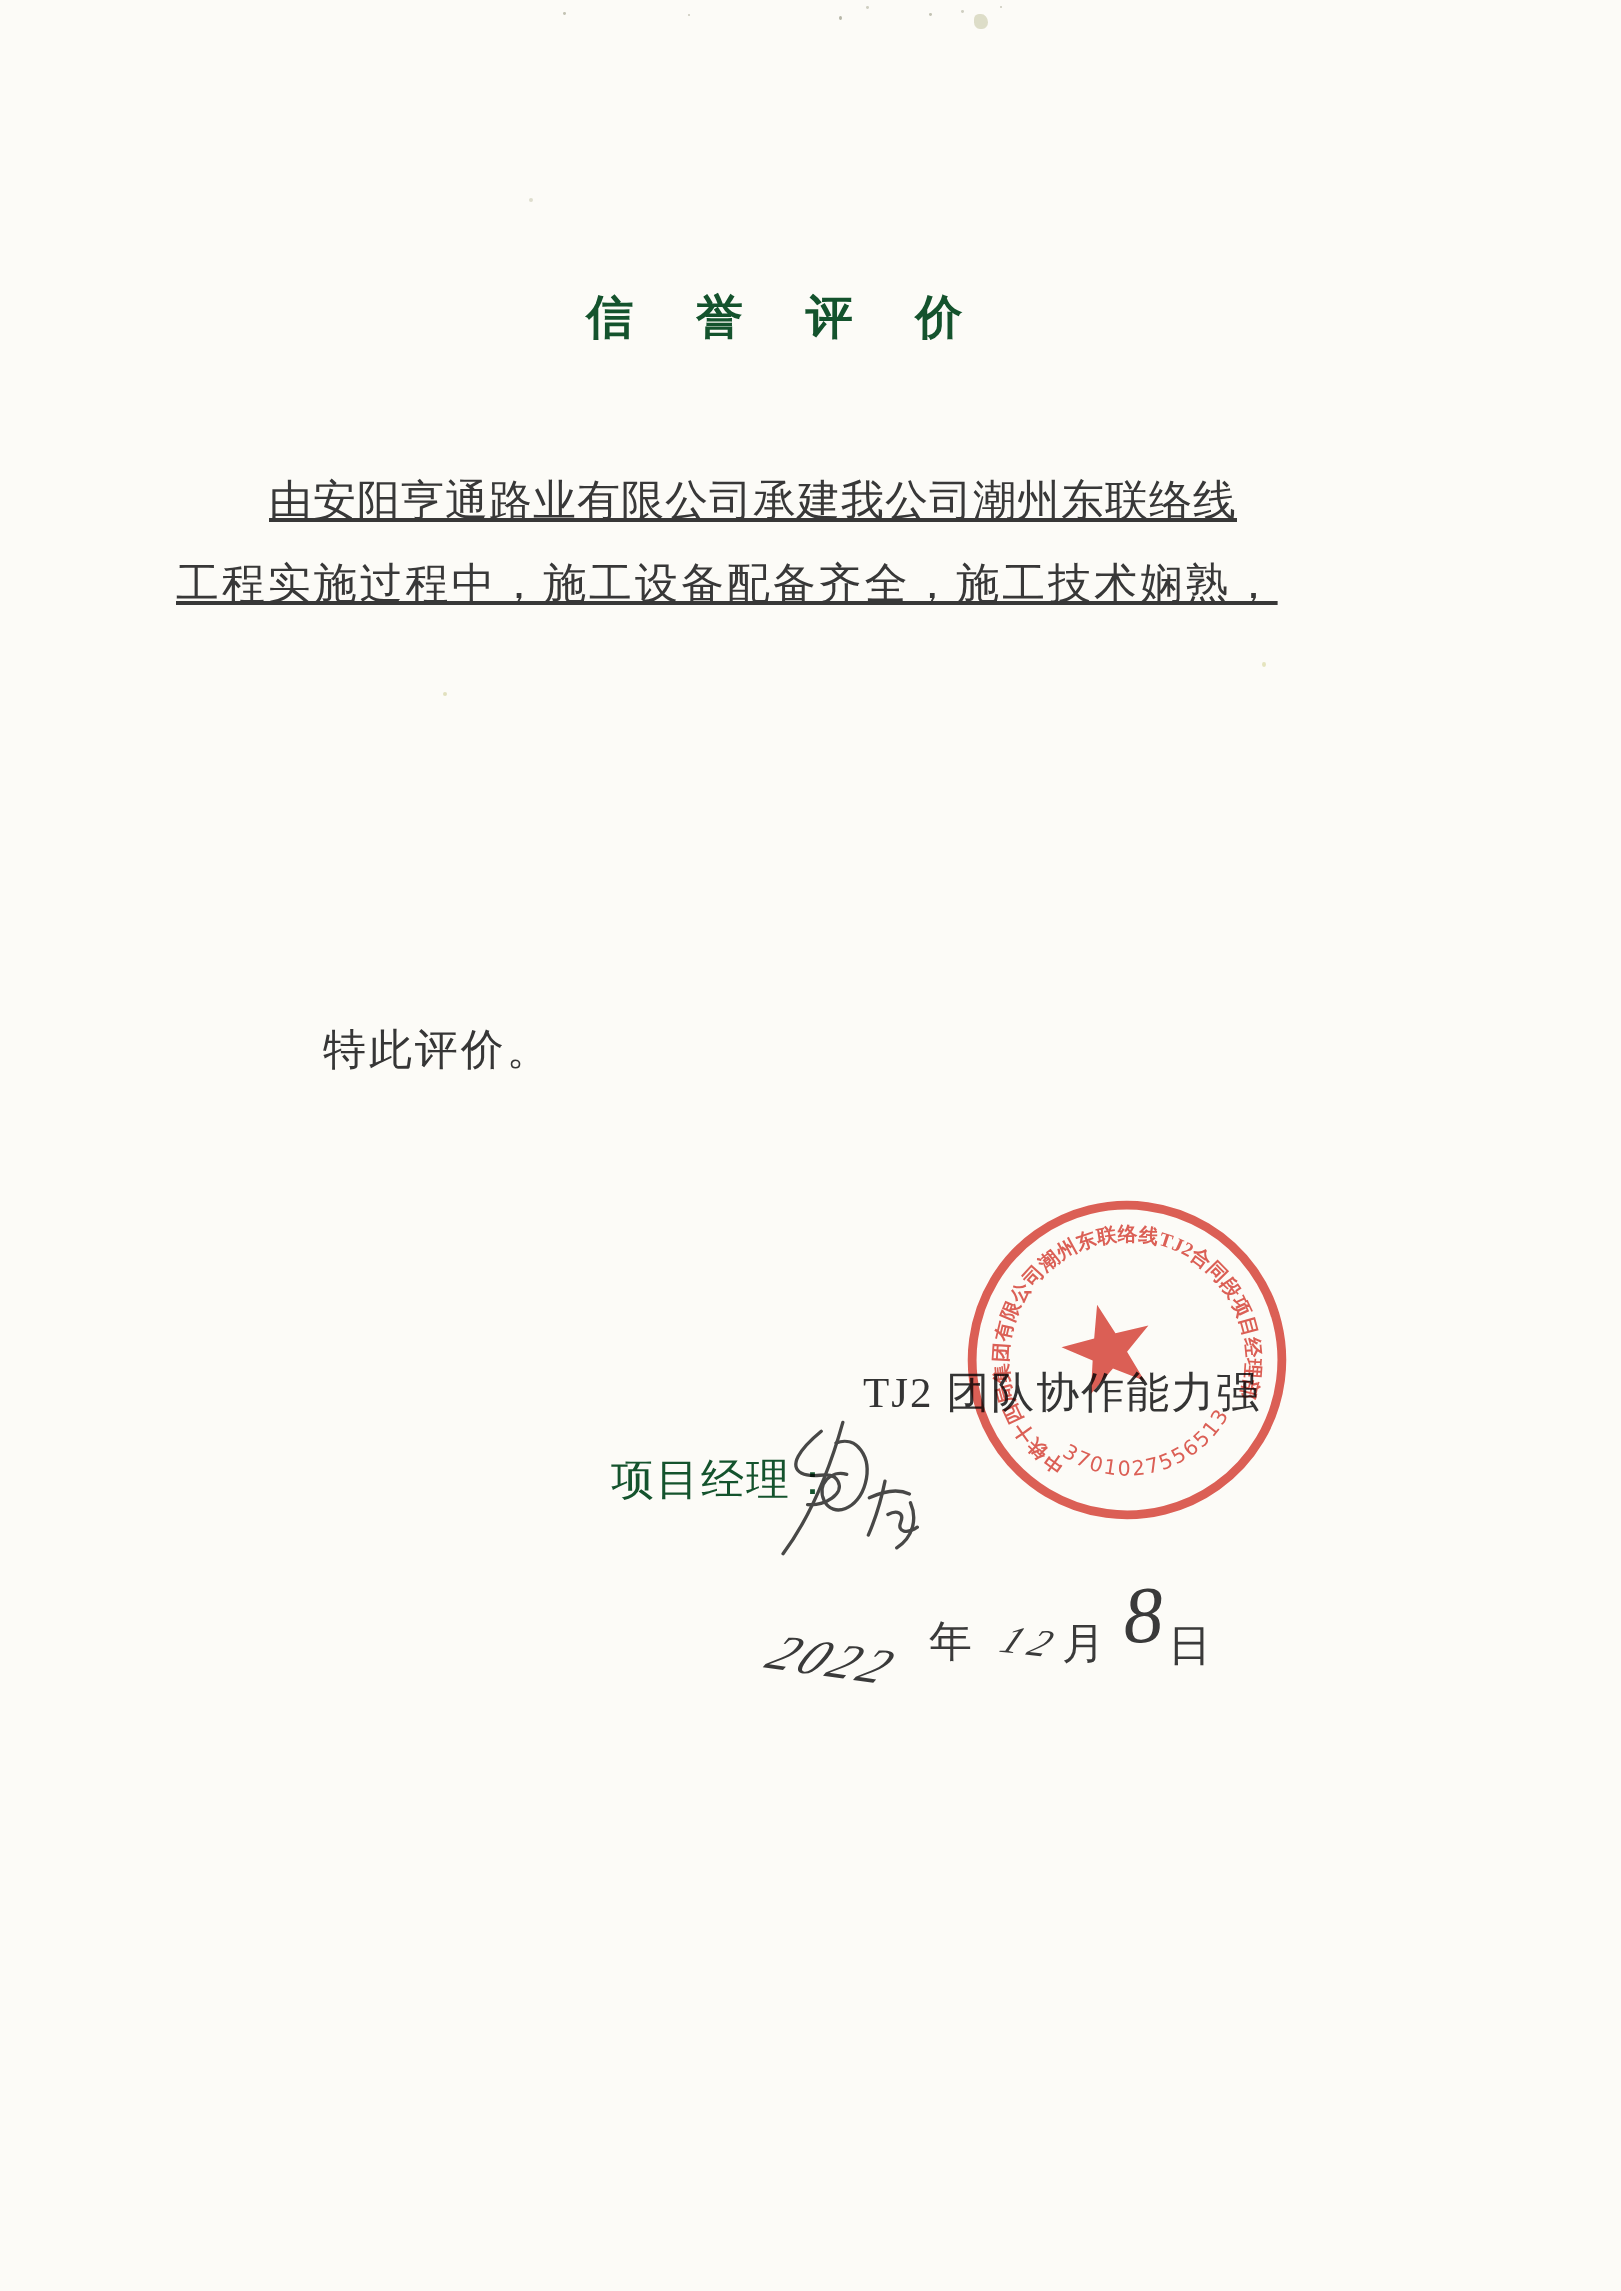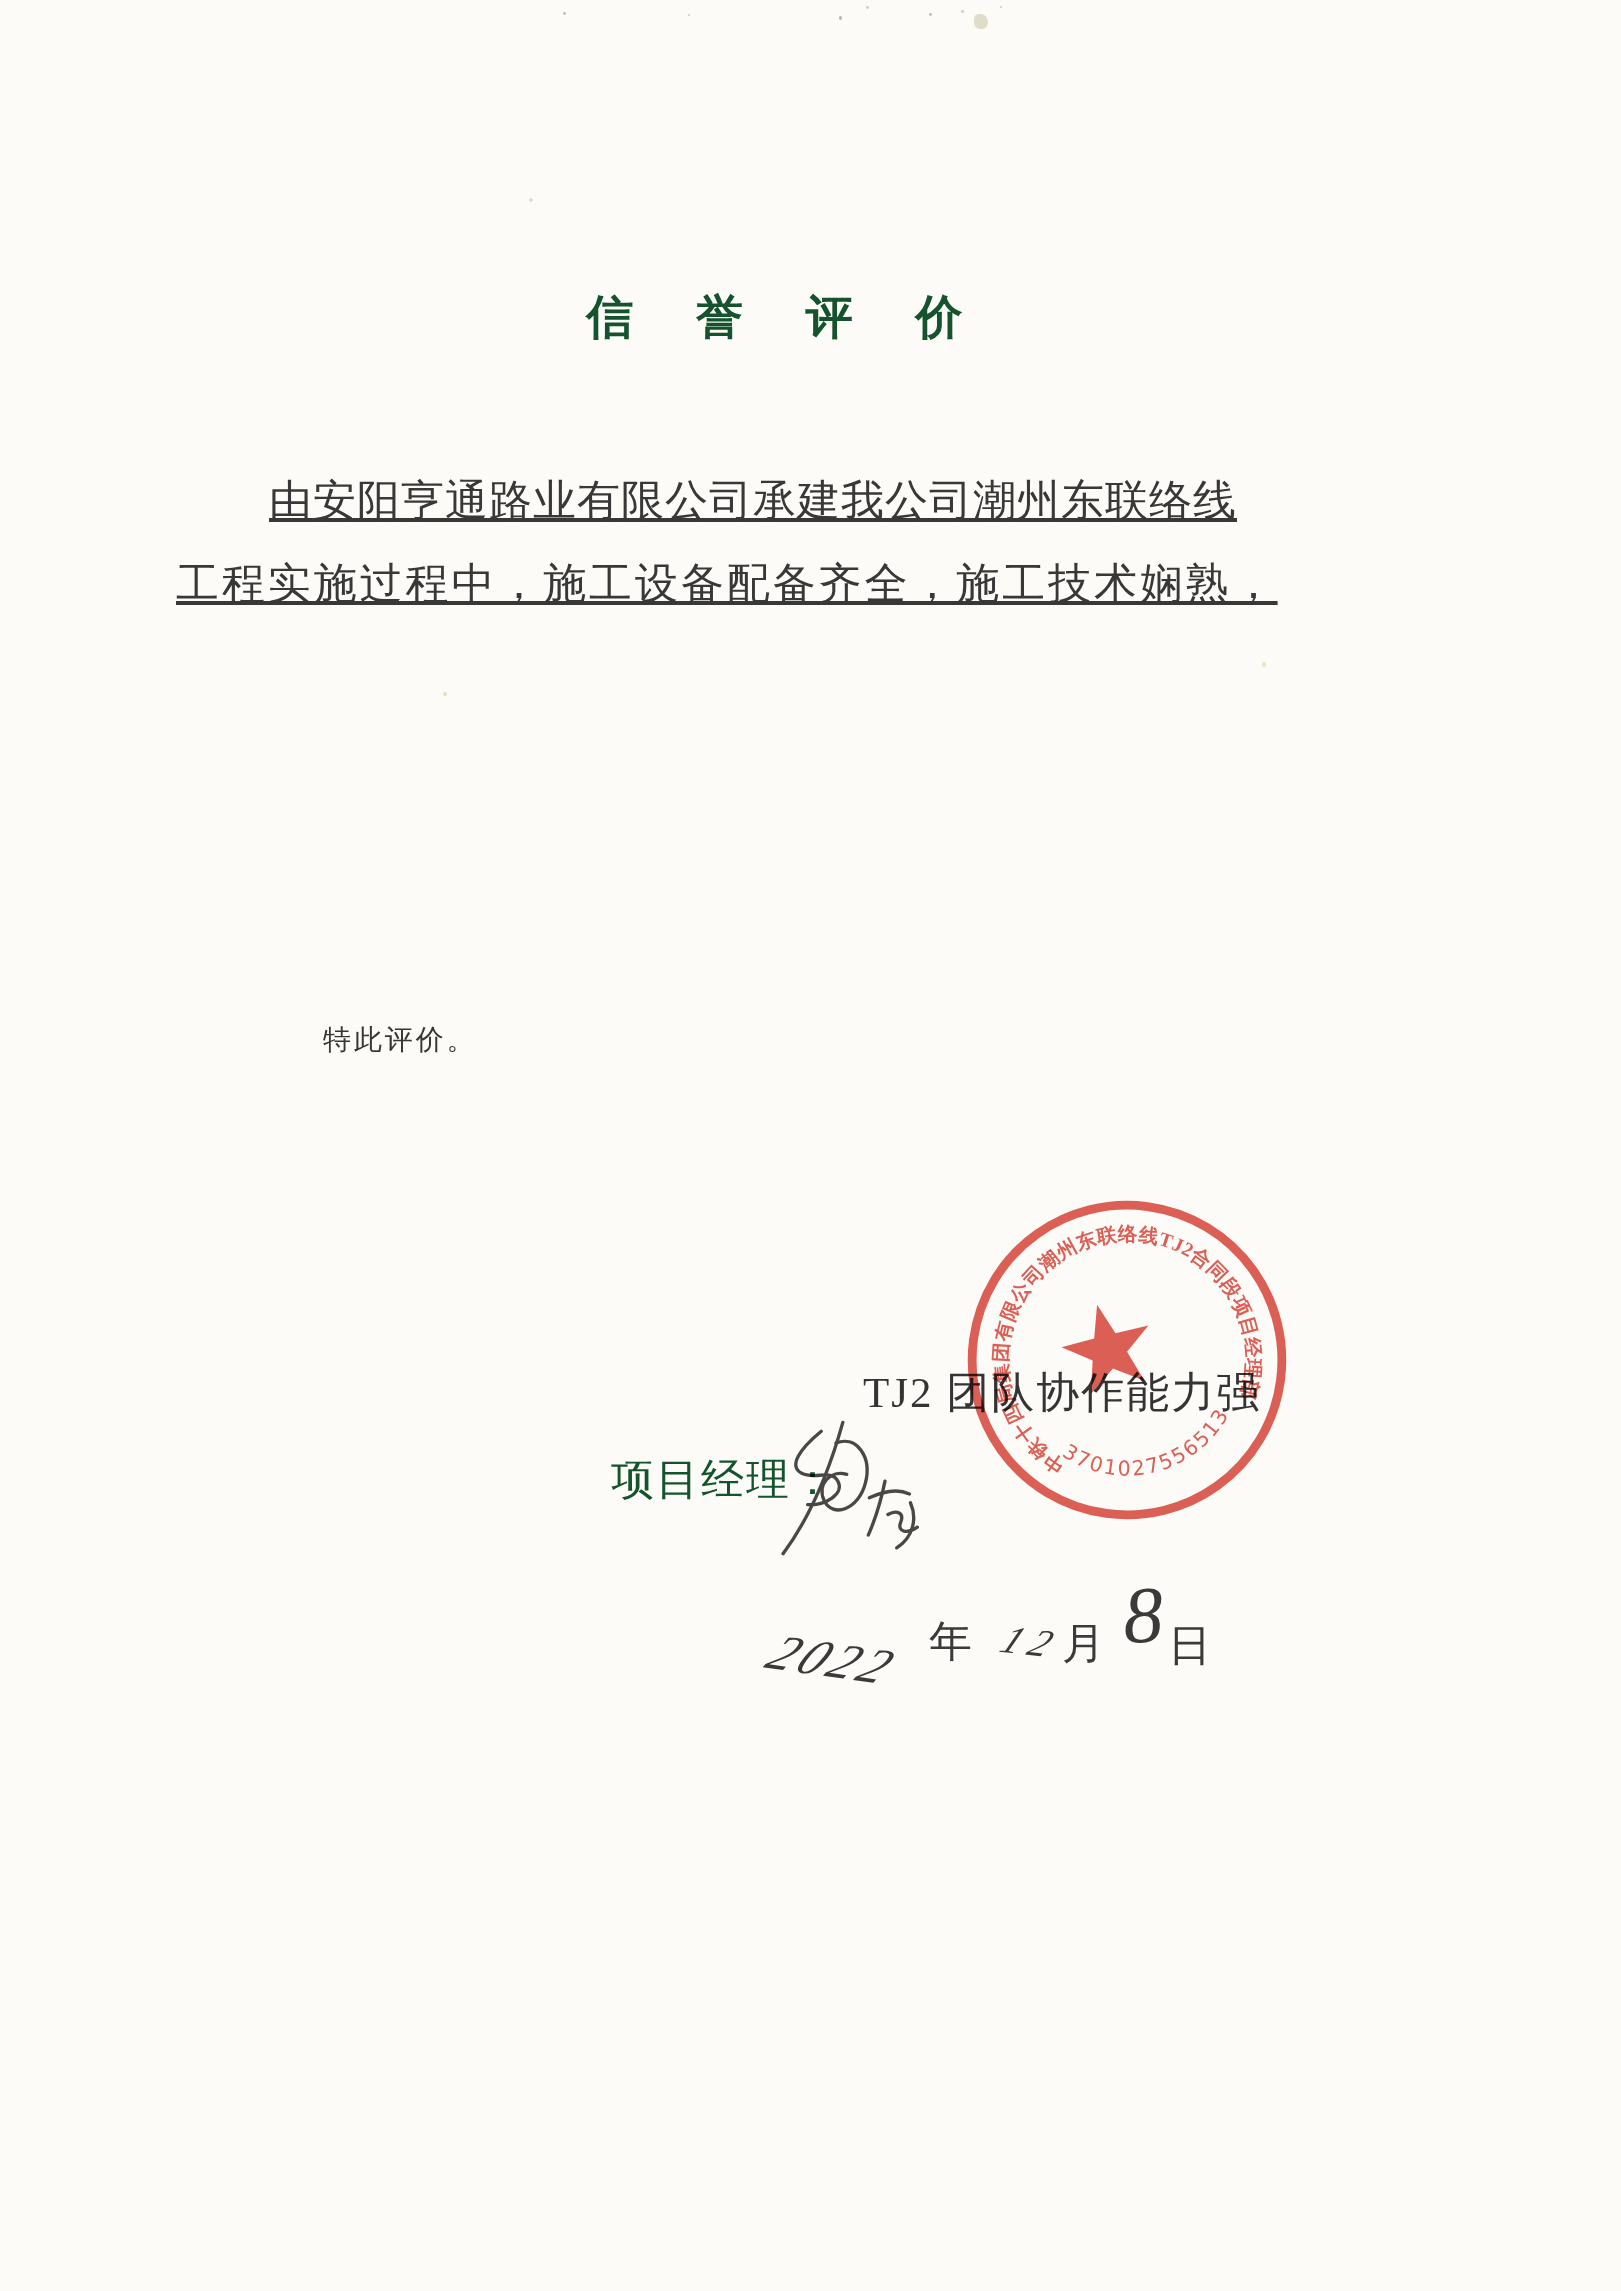--- a/index.html
+++ b/index.html
@@ -41,21 +41,21 @@
     text-align-last:left;
     letter-spacing:1px;
   }
   .body-line:last-child{
     text-align-last:left;
     letter-spacing:2.9px;
   }
   .closing-line{
     position:absolute;
     left:323px;top:1021px;
-    font-size:28px;
+    font-size:43px;
     letter-spacing:2.9px;
     color:#363636;
   }
   .sig-line1{position:absolute;left:644px;top:1274px;font-size:43px;letter-spacing:1px;color:#343434;}
   .sig-line2{position:absolute;left:863px;top:1364px;font-size:43px;letter-spacing:2px;color:#343434;}
   .sig-manager{position:absolute;left:611px;top:1451px;font-size:43px;letter-spacing:2px;color:#14532d;font-family:Liberation Mono, monospace;}
   .date-strip span{position:absolute;color:#3a3a3a;}
   .date-year{left:772px;top:1631px;font-size:51px;transform:rotate(8deg) skewX(-24deg);font-style:italic;letter-spacing:4.9px;color:#444;}
   .date-year-unit{left:929px;top:1613px;font-size:43px;}
   .date-month{left:1004px;top:1619px;font-size:39px;transform:rotate(6deg) skewX(-20deg);font-style:italic;letter-spacing:7.8px;color:#444;}

